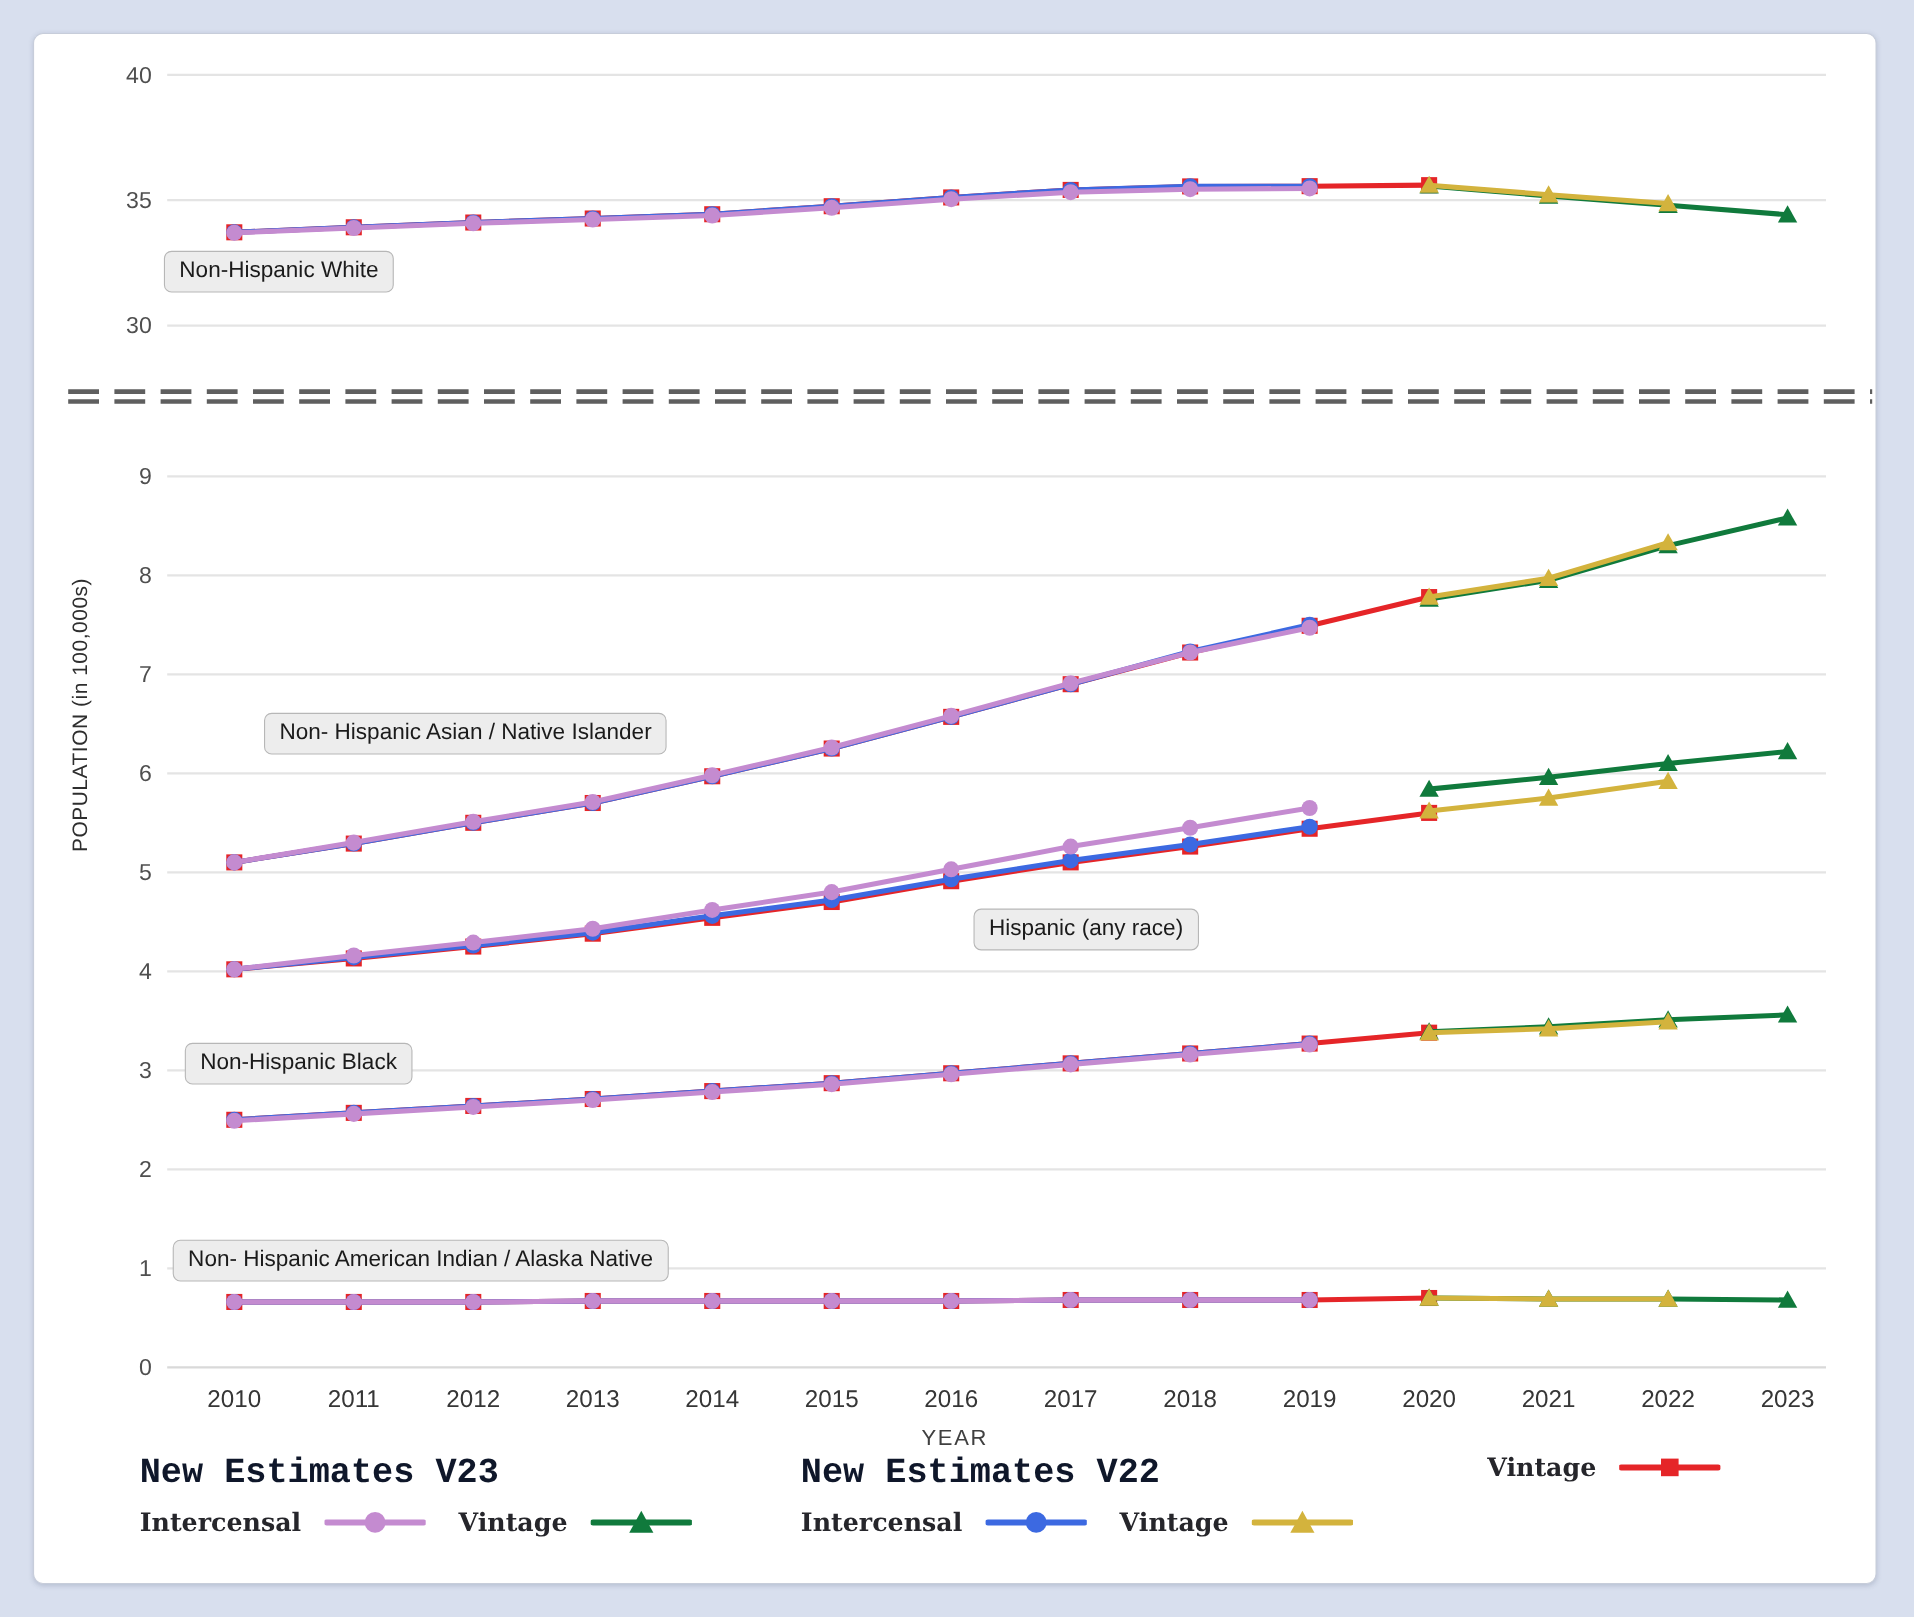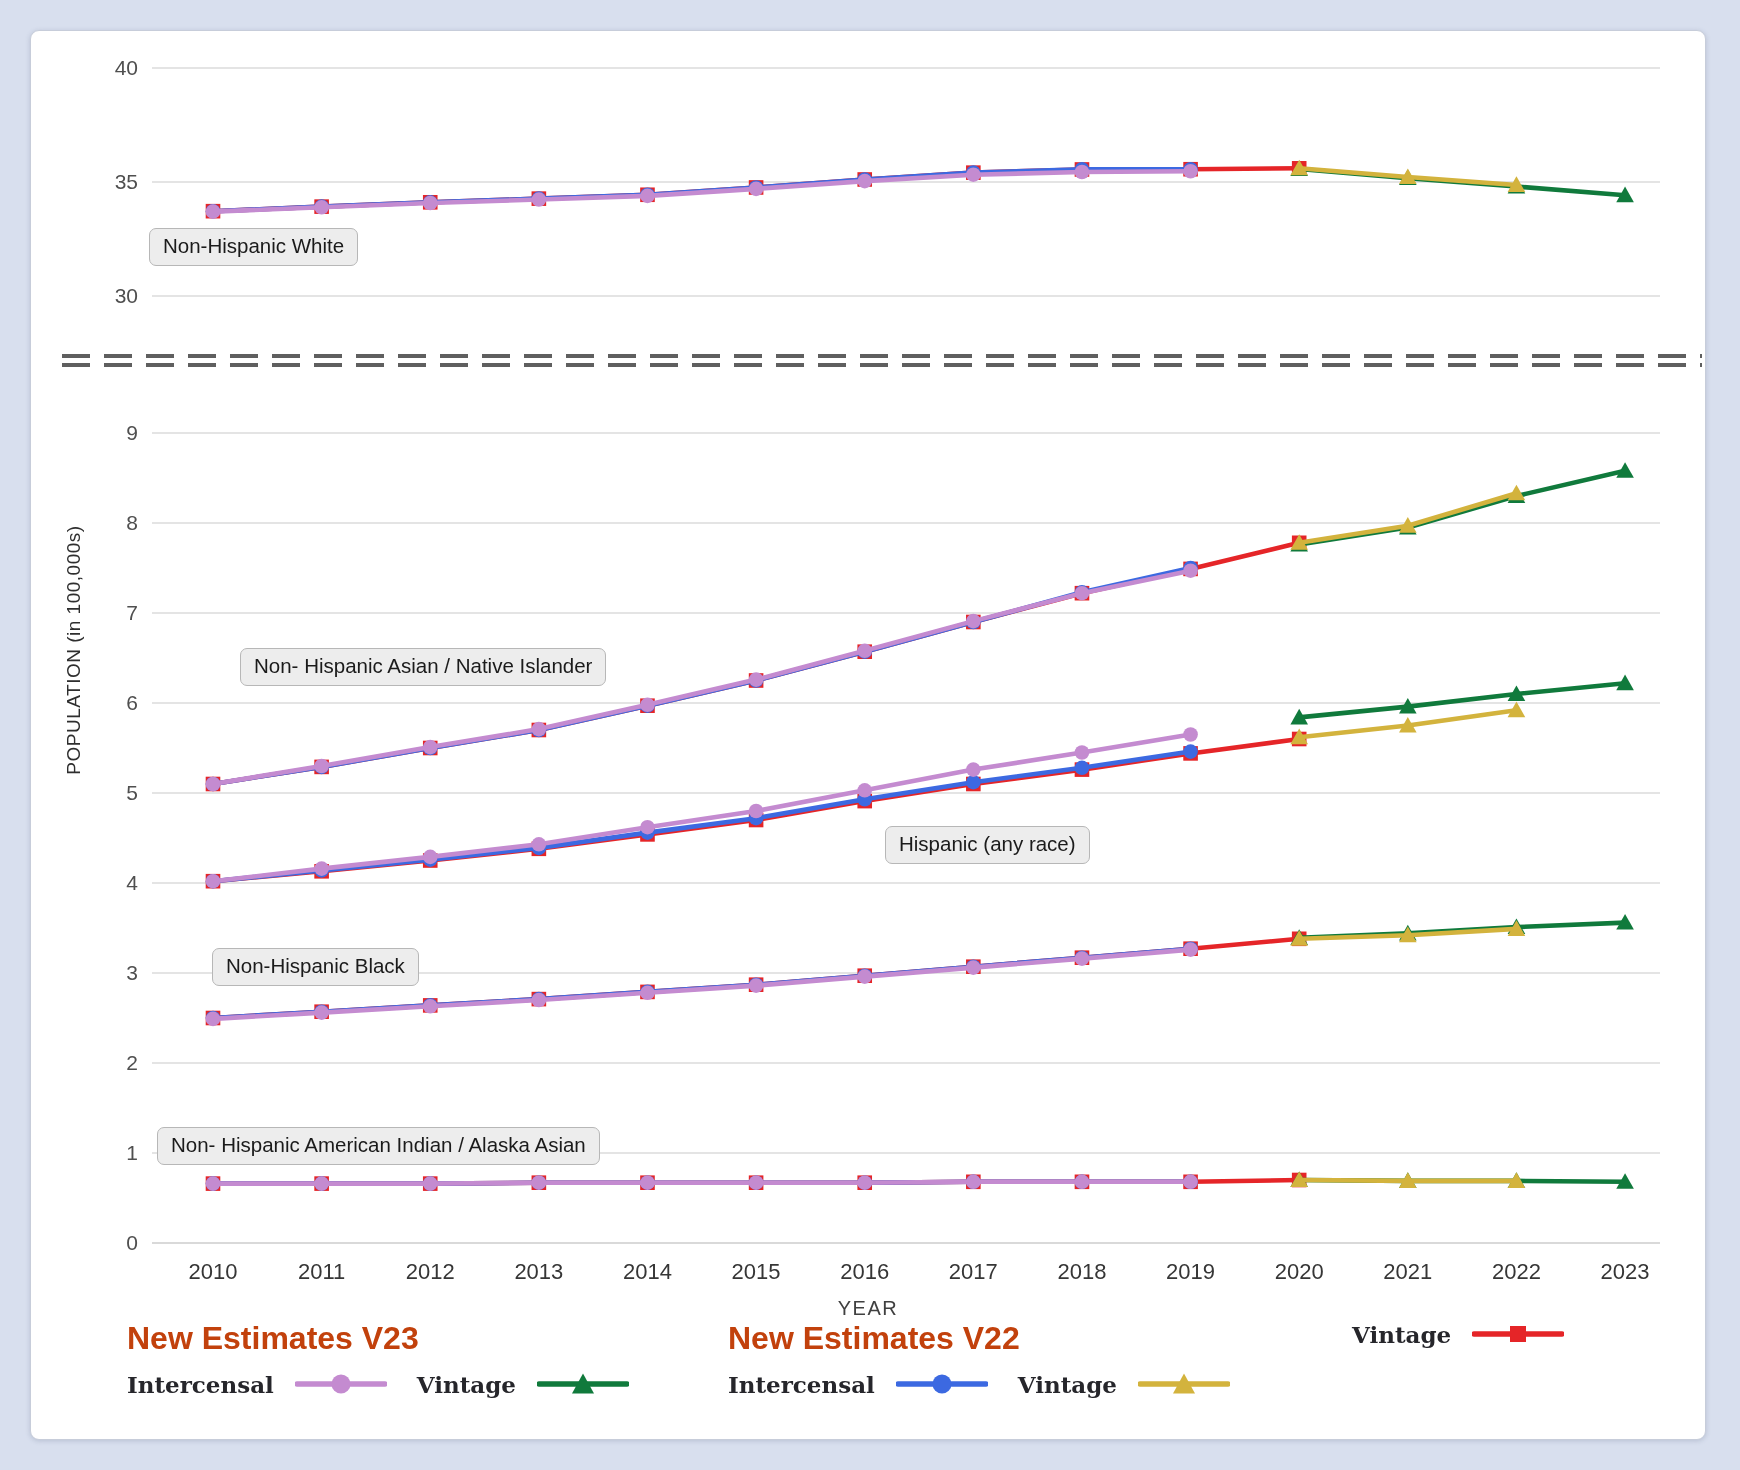--- a/index.html
+++ b/index.html
@@ -24,22 +24,22 @@
     position:absolute;left:868px;top:1308px;transform:translate(-50%,-50%);
     font-size:20px;color:#404040;letter-spacing:1.5px;
   }
   .anno{
     position:absolute;background:#ededed;border:1.6px solid #b7b7b7;
     border-radius:7px;padding:5px 13px 7px 13px;
     font-size:20.5px;color:#1b1b1b;white-space:nowrap;
   }
   .legend-group{position:absolute;top:1320px;}
   .legend-title{
-    font-family:Liberation Sans, sans-serif;font-weight:700;
-    font-size:32px;color:#c2410c;margin:0 0 13px 0;
+    font-family:Liberation Mono, monospace;font-weight:700;
+    font-size:32px;color:#0f172a;margin:0 0 13px 0;
   }
   .legend-row{display:flex;align-items:flex-end;}
   .legend-item{display:flex;align-items:center;margin-right:30px;}
   .legend-label{
     font-family:"DejaVu Serif","Liberation Serif",serif;font-weight:700;
     font-size:23px;color:#26262b;margin-right:21px;
   }
 </style>
 </head>
 <body>
@@ -370,22 +370,22 @@
           <circle cx="1190.58" cy="1181.8" r="7.3" fill="#c48bd0"></circle>
         </g>
       </g>
     </svg>
   <div class="ylabel">POPULATION (in 100,000s)</div>
   <div class="xlabel">YEAR</div>
   <div id="annos">
       <div class="anno" style="left: 149px; top: 228px; text-align: center;">Non-Hispanic White</div>
       <div class="anno" style="left: 240px; top: 648px;">Non- Hispanic Asian / Native Islander</div>
       <div class="anno" style="left: 885px; top: 826px;">Hispanic (any race)</div>
-      <div class="anno" style="left: 168px; top: 948px; margin-left: 44px;">Non-Hispanic Black</div>
-      <div class="anno" style="left: 157px; top: 1127px;">Non- Hispanic American Indian / Alaska Asian</div>
+      <div class="anno" style="left: 168px; top: 948px;">Non-Hispanic Black</div>
+      <div class="anno" style="left: 157px; top: 1127px;">Non- Hispanic American Indian / Alaska Native</div>
     </div>
   <div id="legend">
       <div class="legend-group" style="left: 127px;">
         <div class="legend-title">New Estimates V23</div>
         <div class="legend-row">
           <div class="legend-item">
             <span class="legend-label">Intercensal</span>
             <svg width="92" height="28">
               <line x1="2" y1="14" x2="90" y2="14" stroke="#c48bd0" stroke-width="5.5" stroke-linecap="round"></line>
               <circle cx="46" cy="14" r="9.5" fill="#c48bd0"></circle>

